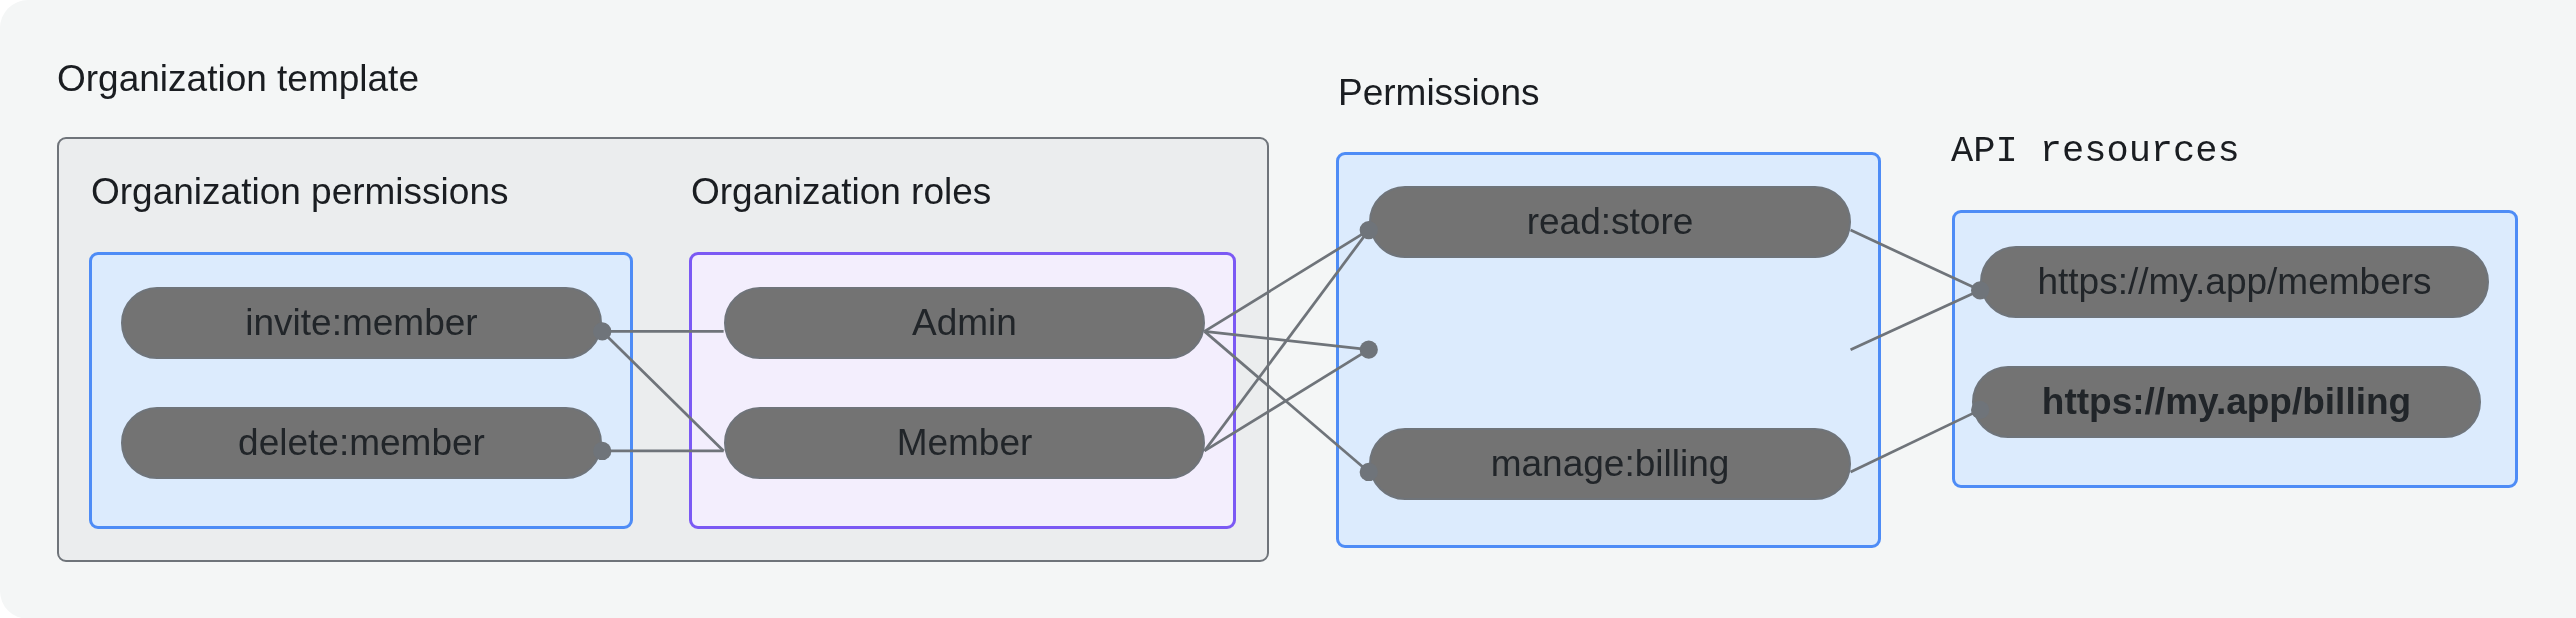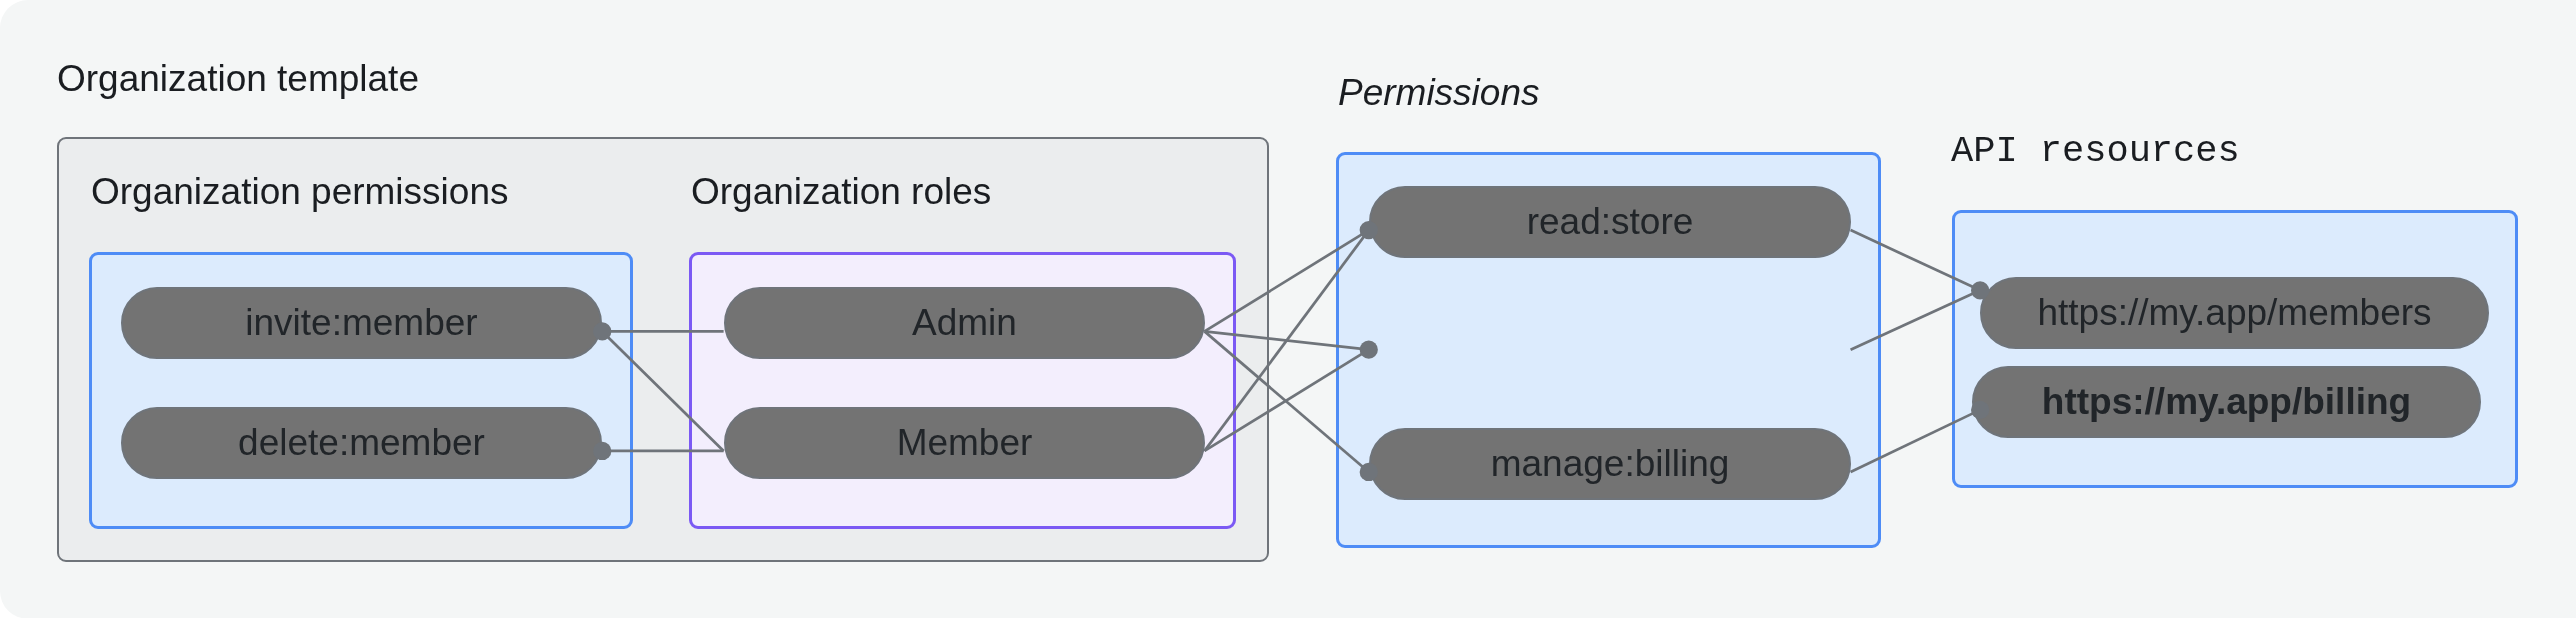--- a/index.html
+++ b/index.html
@@ -44,21 +44,21 @@
     position: absolute;
     font-size: 37px;
     font-weight: 400;
     line-height: 1;
     color: var(--title-color, #1a1d21);
     white-space: nowrap;
   }
   .h-template { left: 57px;   top: 60px;  }
   .h-orgperm  { left: 91px;  top: 173px; }
   .h-orgroles { left: 691px;  top: 173px; }
-  .h-perm     { left: 1338px; top: 74px; font-style: italic;  }
+  .h-perm     { left: 1338px; top: 74px;  }
   .h-api      { left: 1951px; top: 133px; font-family: Liberation Mono, monospace; }
 
   .pill {
     position: absolute;
     box-sizing: border-box;
     height: 72px;
     background: #737373;
     border: 2.7px solid var(--stroke, #6f747a);
     border-radius: 44px;
     display: flex;
@@ -68,21 +68,21 @@
     color: var(--text-color, #212529);
     white-space: nowrap;
   }
   .p-invite  { left: 121px;  top: 287px; width: 481px; }
   .p-delete  { left: 121px;  top: 407px; width: 481px; }
   .p-admin   { left: 724px;  top: 287px; width: 481px; }
   .p-member  { left: 724px;  top: 407px; width: 481px; }
   .p-read    { left: 1369px; top: 186px; width: 482px; }
   .p-update  { left: 1369px; top: 306px; width: 482px; }
   .p-manage  { left: 1369px; top: 428px; width: 482px; }
-  .p-members { left: 1980px; top: 246px; width: 509px; margin-top: 31px; }
+  .p-members { left: 1980px; top: 246px; width: 509px; }
   .p-billing { left: 1972px; top: 366px; width: 509px; font-weight: bold; }
 
   #edge-layer {
     position: absolute;
     left: 0; top: 0;
     width: 2576px;
     height: 619px;
     pointer-events: none;
   }
 </style>

